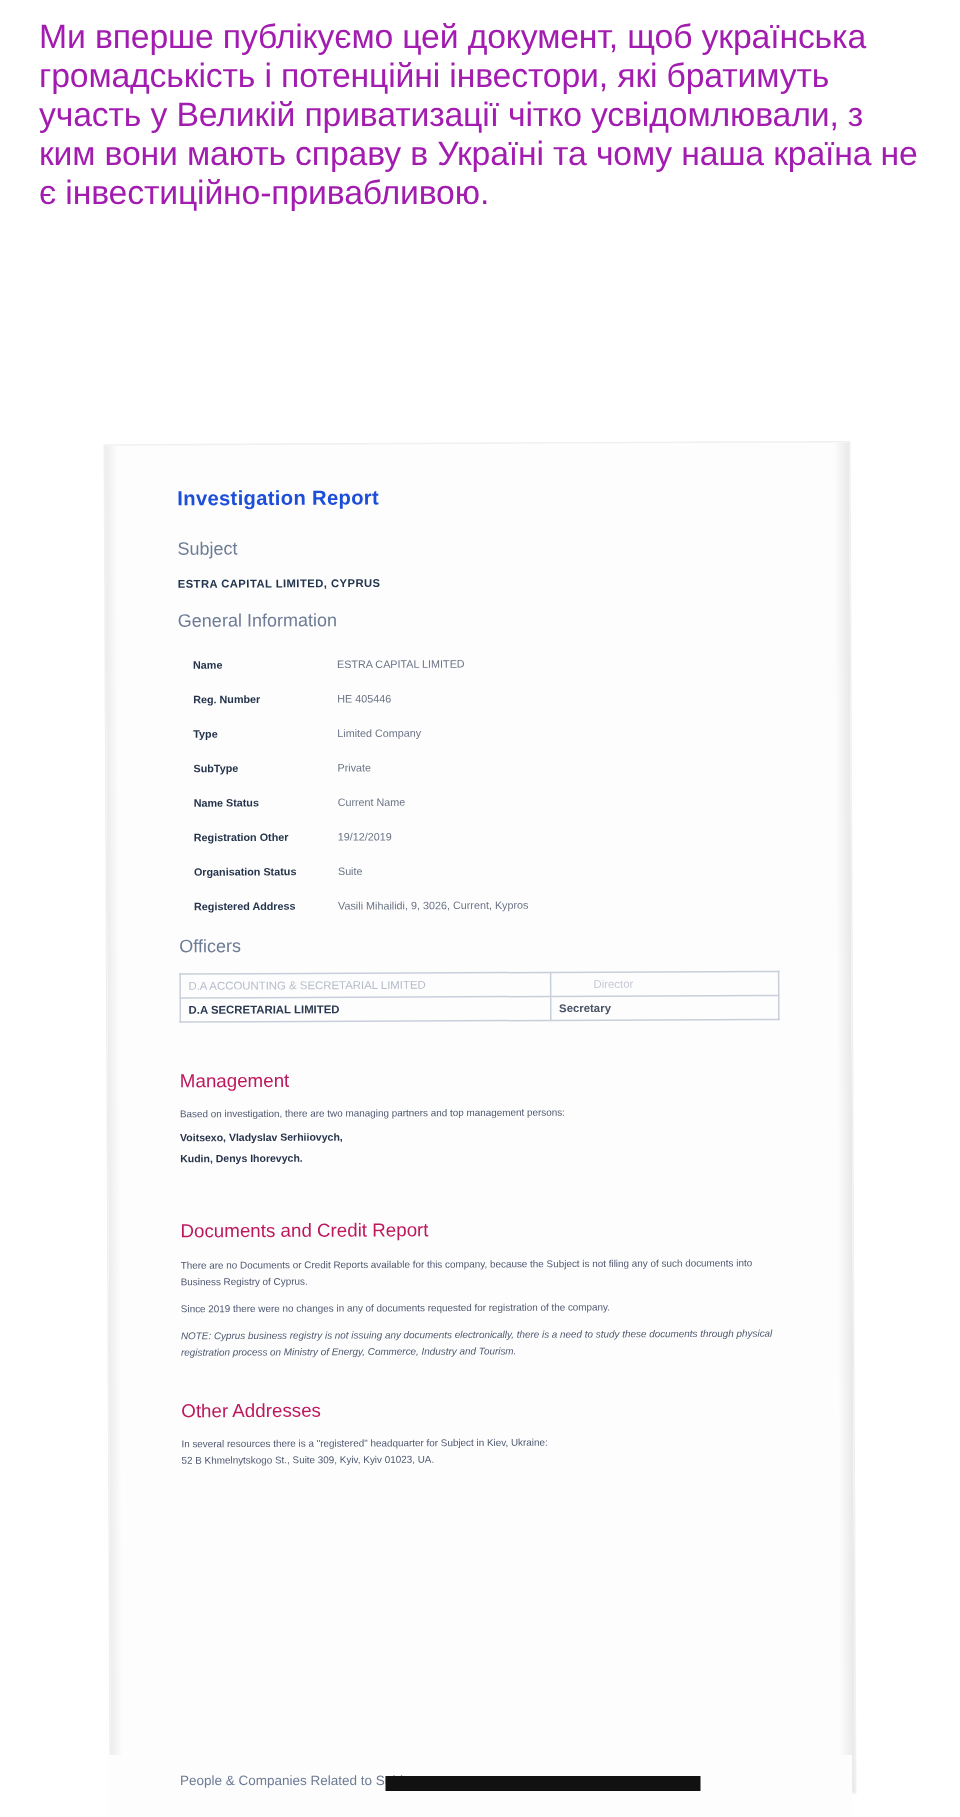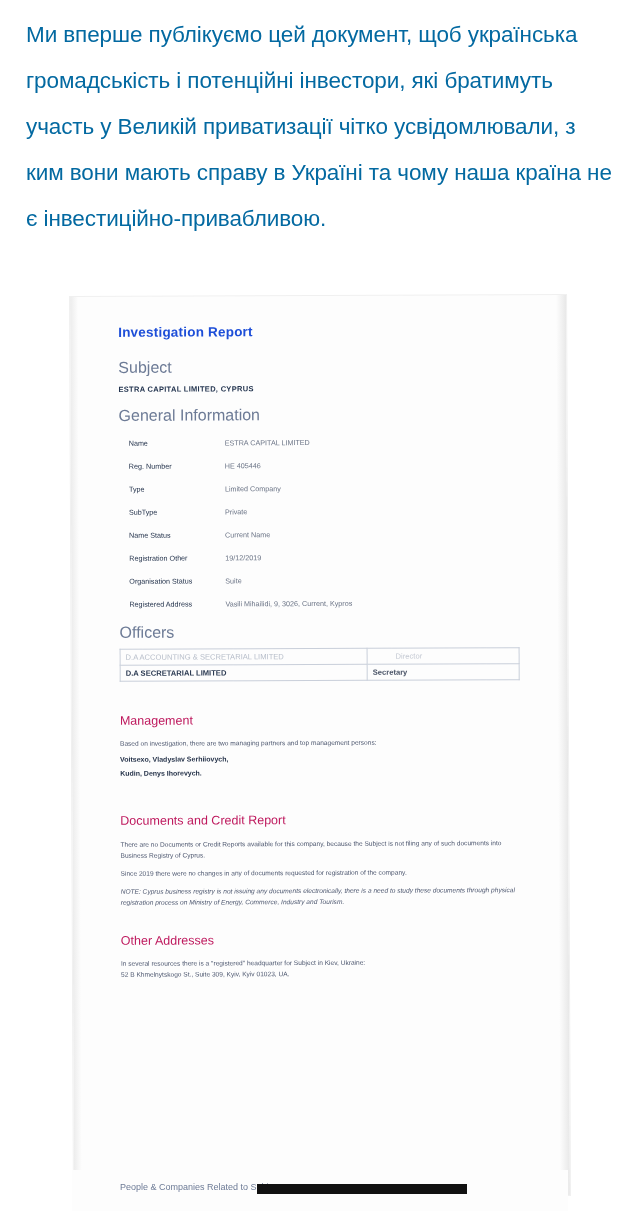--- a/index.html
+++ b/index.html
@@ -15,22 +15,22 @@
     overflow: hidden;
   }
 
   
   #caption {
     position: absolute;
     left: 26px;
     top: 12px;
     width: 592px;
     font-size: 22.5px;
-    line-height: 46px;
-    color: #0369a1;
+    line-height: 26px;
+    color: #a21caf;
     letter-spacing: -0.1px;
     font-family: "Liberation Sans", sans-serif;
   }
 
   
   #doc-photo {
     position: absolute;
     left: 72px;
     top: 296px;
     width: 496px;
@@ -54,21 +54,21 @@
     top: 28px;
     font-size: 13.5px;
     font-weight: bold;
     color: #1d4ed8;
     letter-spacing: 0.2px;
   }
 
   .sec-head {
     position: absolute;
     left: 48px;
-    font-size: 16px;
+    font-size: 12px;
     color: #6d7b96;
     font-weight: normal;
   }
   .sec-head-blue {
     position: absolute;
     left: 48px;
     font-size: 12.5px;
     color: #be185d;
     font-weight: normal;
   }
@@ -86,21 +86,21 @@
   .kv {
     position: absolute;
     left: 58px;
     width: 400px;
     font-size: 7.2px;
     color: #2d3b52;
   }
   .kv .k {
     display: inline-block;
     width: 96px;
-    font-weight: normal;
+    font-weight: bold;
     color: #24334c;
   }
   .kv .v {
     display: inline-block;
     color: #6b7486;
   }
 
   
   .officers {
     position: absolute;

